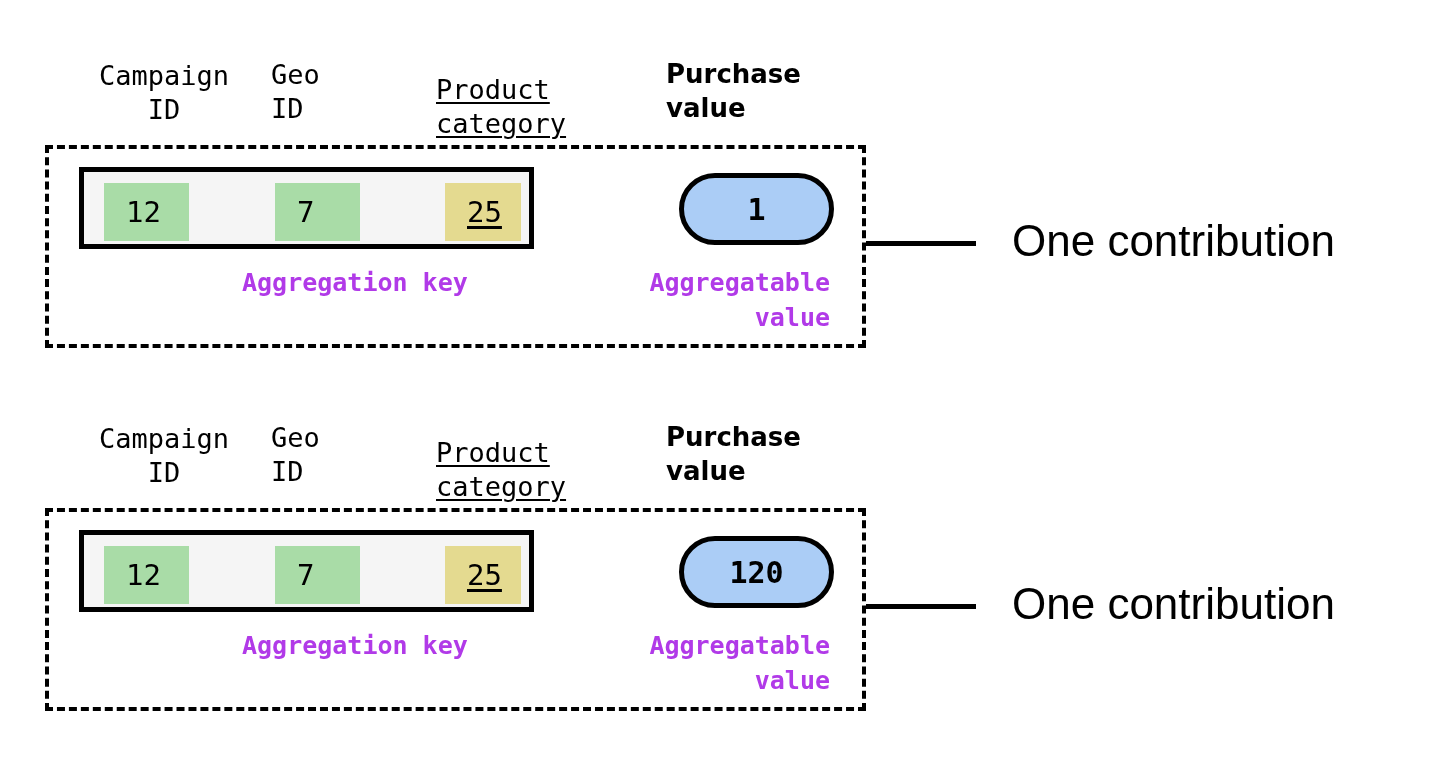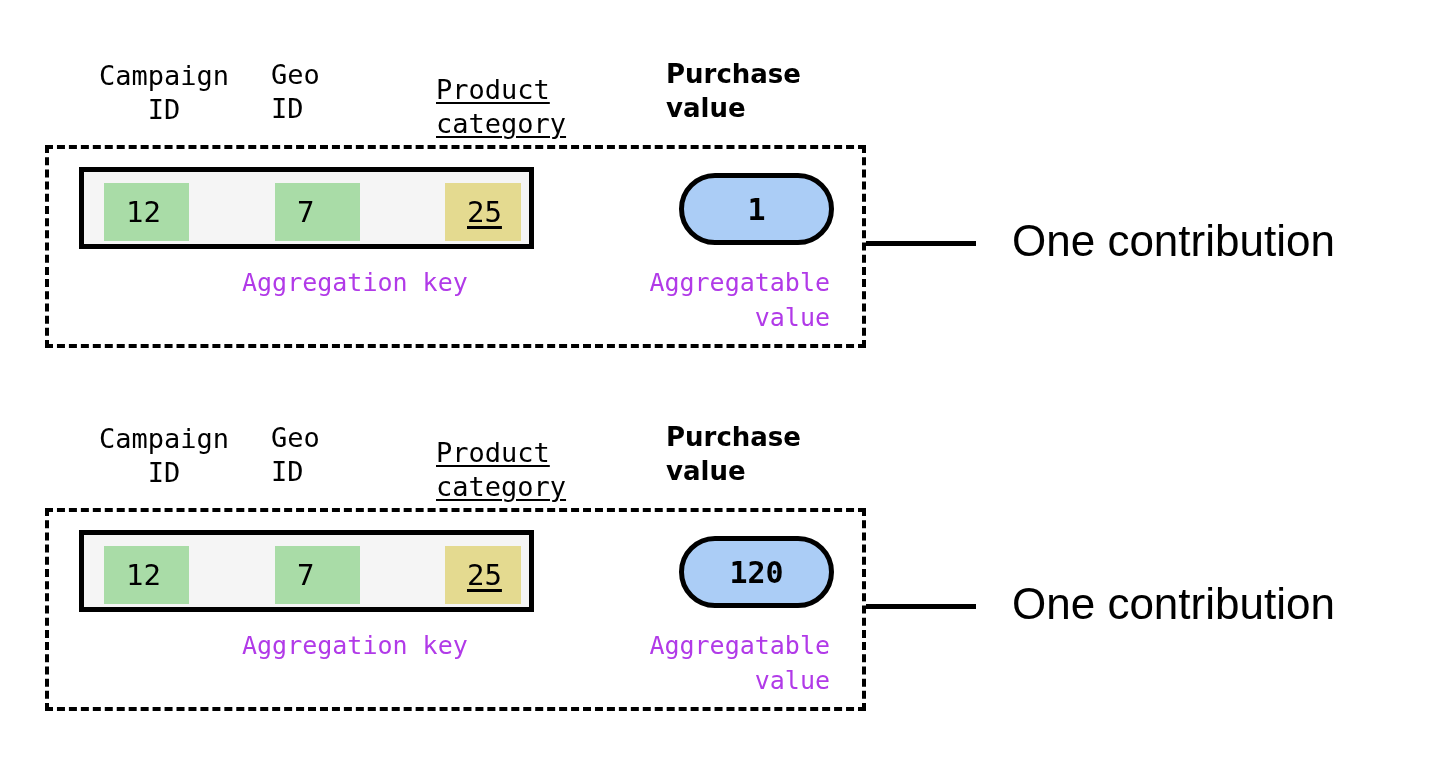--- a/index.html
+++ b/index.html
@@ -122,20 +122,21 @@
   .pill-value { left: 679px; top: 173px; width: 155px; height: 72px; }
 
   
   .purple-label {
     position: absolute;
     font-family: "DejaVu Sans Mono", "Liberation Mono", monospace;
     font-size: 25px;
     line-height: 35px;
     color: #b13ae8;
     white-space: pre;
+    font-weight: bold;
   }
   .label-aggkey {
     left: 242px;
     top: 265px;
   }
   .label-aggvalue {
     left: 588px;
     top: 265px;
     width: 242px;
     text-align: right;

